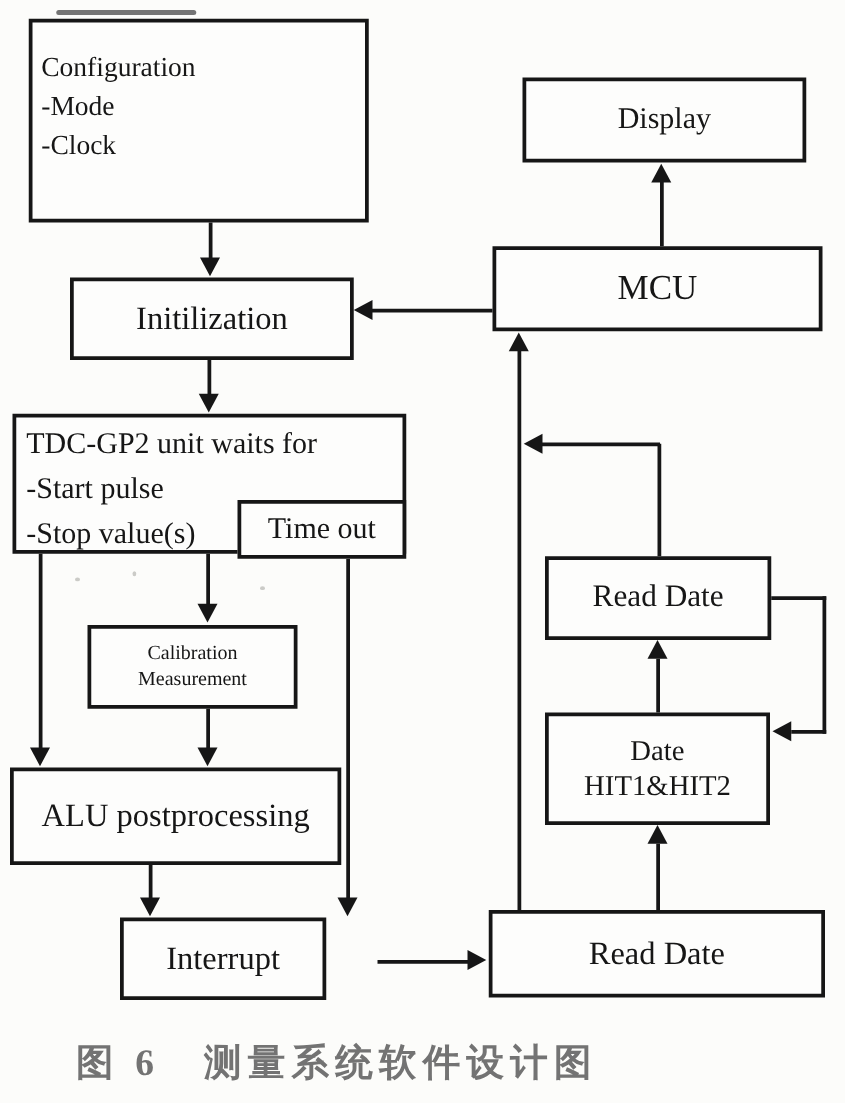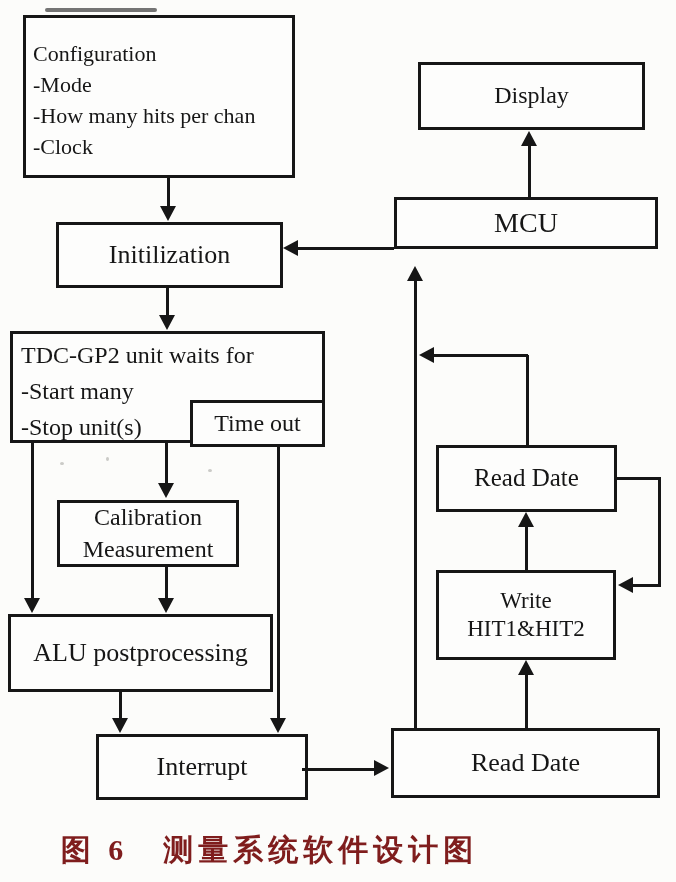--- a/index.html
+++ b/index.html
@@ -20,84 +20,83 @@
   .vline,.hline{position:absolute;background:#161616;}
   .vline{width:3px;}
   .hline{height:3px;}
   .ah{position:absolute;width:0;height:0;}
   .ah-down{border-left:8px solid transparent;border-right:8px solid transparent;border-top:15px solid #161616;}
   .ah-up{border-left:8px solid transparent;border-right:8px solid transparent;border-bottom:15px solid #161616;}
   .ah-left{border-top:8px solid transparent;border-bottom:8px solid transparent;border-right:15px solid #161616;}
   .ah-right{border-top:8px solid transparent;border-bottom:8px solid transparent;border-left:15px solid #161616;}
   .caption{
     position:absolute;left:0;top:830px;width:539px;text-align:center;
-    font-size:30px;font-weight:bold;letter-spacing:5px;color:#7f1d1d;
+    font-size:30px;font-weight:bold;letter-spacing:5px;color:#737373;
   }
   .smudge{position:absolute;background:#3a3a3a;opacity:.7;border-radius:2px;}
   .speck{position:absolute;background:#9a9a94;opacity:.5;border-radius:50%;}
 </style>
 </head>
 <body>
 
 <div class="canvas">
 
   <div class="smudge" style="left:45px;top:8px;width:112px;height:4px;"></div>
   <div class="speck" style="left:60px;top:462px;width:4px;height:3px;"></div>
   <div class="speck" style="left:106px;top:457px;width:3px;height:4px;"></div>
   <div class="speck" style="left:208px;top:469px;width:4px;height:3px;"></div>
   <div class="speck" style="left:588px;top:118px;width:4px;height:3px;"></div>
 
   <div class="box left-align" style="left:23px;top:15px;width:272px;height:163px;font-size:22px;line-height:31px;padding:20px 0 0 7px;">
     <div>Configuration</div>
     <div>-Mode</div>
-    <div>-How many hits per chan</div>
     <div>-Clock</div>
   </div>
 
   <div class="box" style="left:418px;top:62px;width:227px;height:68px;font-size:24px;">
     <div>Display</div>
   </div>
 
-  <div class="box" style="left:394px;top:197px;width:264px;height:52px;font-size:28px;">
+  <div class="box" style="left:394px;top:197px;width:264px;height:68px;font-size:28px;">
     <div>MCU</div>
   </div>
 
   <div class="box" style="left:56px;top:222px;width:227px;height:66px;font-size:26px;">
     <div>Initilization</div>
   </div>
 
   <div class="box left-align" style="left:10px;top:331px;width:315px;height:112px;font-size:24px;line-height:36px;padding:3px 0 12px 8px;">
     <div>TDC-GP2 unit waits for</div>
-    <div>-Start many</div>
-    <div>-Stop unit(s)</div>
+    <div>-Start pulse</div>
+    <div>-Stop value(s)</div>
   </div>
 
   <div class="box" style="left:190px;top:400px;width:135px;height:47px;font-size:24px;z-index:2;align-items:center;">
     <div>Time out</div>
   </div>
 
-  <div class="box" style="left:57px;top:500px;width:182px;height:67px;font-size:24px;">
+  <div class="box" style="left:70px;top:500px;width:168px;height:67px;font-size:16px;">
     <div>Calibration</div>
     <div>Measurement</div>
   </div>
 
   <div class="box" style="left:8px;top:614px;width:265px;height:78px;font-size:26px;">
     <div>ALU postprocessing</div>
   </div>
 
-  <div class="box" style="left:96px;top:734px;width:212px;height:66px;font-size:26px;">
+  <div class="box" style="left:96px;top:734px;width:165px;height:66px;font-size:26px;">
     <div>Interrupt</div>
   </div>
 
   <div class="box" style="left:436px;top:445px;width:181px;height:67px;font-size:25px;">
     <div>Read Date</div>
   </div>
 
   <div class="box" style="left:436px;top:570px;width:180px;height:90px;font-size:23px;line-height:28px;">
-    <div>Write</div>
+    <div>Date</div>
     <div>HIT1&amp;HIT2</div>
   </div>
 
   <div class="box" style="left:391px;top:728px;width:269px;height:70px;font-size:26px;">
     <div>Read Date</div>
   </div>
 
   <div class="vline" style="left:167px;top:178px;height:29px;"></div>
   <div class="ah ah-down" style="left:160px;top:206px;"></div>
 

